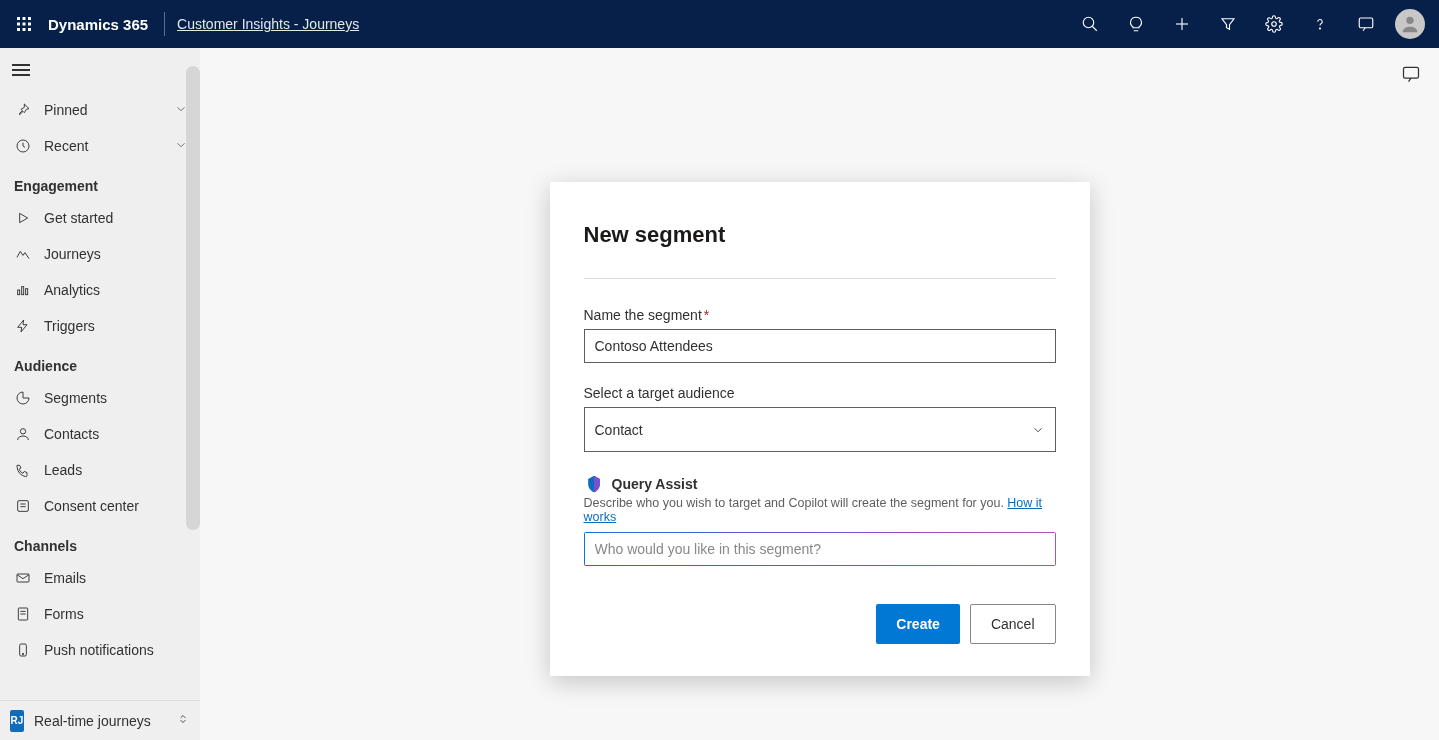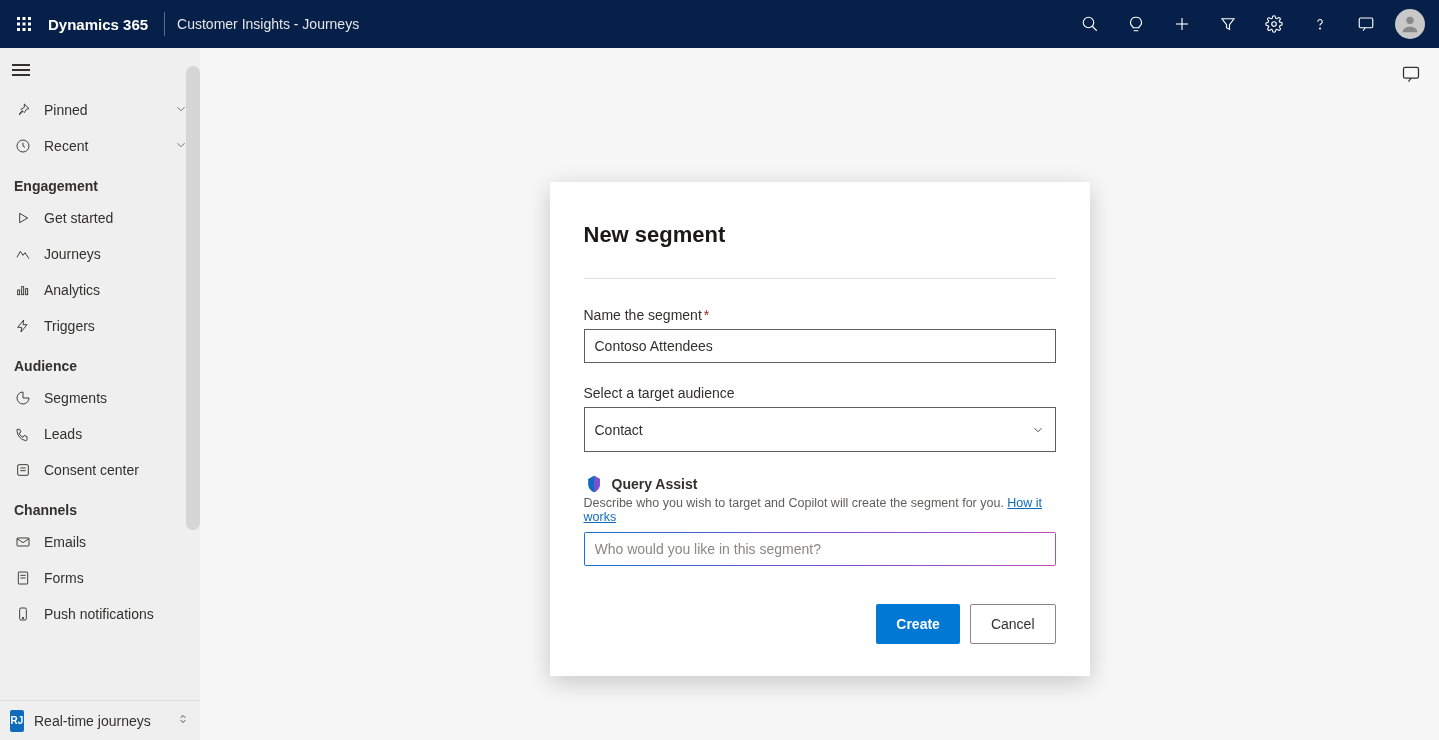--- a/index.html
+++ b/index.html
@@ -12,21 +12,21 @@
     --border:#8A8886;
   }
   *{box-sizing:border-box;font-family:"Segoe UI",Arial,sans-serif;}
   html,body{margin:0;padding:0;height:100%;background:#F2F2F2;color:var(--text);}
   
   .topbar{height:var(--top-bar-h);background:var(--navy);color:#fff;display:flex;align-items:center;padding:0 8px;}
   .waffle{width:32px;height:32px;display:flex;align-items:center;justify-content:center;cursor:pointer;margin-right:8px;}
   .waffle svg{fill:#fff;}
   .brand{font-weight:600;font-size:15px;margin-right:16px;}
   .vsep{width:1px;height:24px;background:rgba(255,255,255,.35);margin:0 12px 0 0;}
-  .subtitle{font-size:14px;color:#e6e6e6;}
+  .subtitle{font-size:14px;color:#e6e6e6;text-decoration:underline;}
   .tb-spacer{flex:1;}
   .tb-icon{width:46px;height:46px;display:flex;align-items:center;justify-content:center;cursor:pointer;}
   .tb-icon svg{stroke:#fff;fill:none;stroke-width:1.5;}
   .avatar{width:30px;height:30px;border-radius:50%;background:#C8C8C8;display:flex;align-items:center;justify-content:center;margin:0 6px;}
   .avatar svg{fill:#888;}
   
   .shell{display:flex;height:calc(100% - var(--top-bar-h));}
   .sidebar{width:200px;background:#EFEFEF;position:relative;display:flex;flex-direction:column;}
   .sidebar-scroll{flex:1;overflow:auto;}
   .scroll-track{position:absolute;right:0;top:18px;width:14px;height:464px;background:#D6D6D6;border-radius:7px;}
@@ -211,20 +211,29 @@
         <span class="ic">
             <svg width="16" height="16" viewBox="0 0 24 24">
               <path d="M12 3a9 9 0 1 0 9 9h-9z"></path>
             </svg>
           </span>
         <span>Segments</span>
       </div>
       <div class="nav-item">
         <span class="ic">
             <svg width="16" height="16" viewBox="0 0 24 24">
+              <circle cx="12" cy="8" r="4"></circle>
+              <path d="M4 21c0-4 4-6 8-6s8 2 8 6"></path>
+            </svg>
+          </span>
+        <span>Contacts</span>
+      </div>
+      <div class="nav-item">
+        <span class="ic">
+            <svg width="16" height="16" viewBox="0 0 24 24">
               <path d="M3 5h4l2 4-3 2a12 12 0 0 0 6 6l2-3 4 2v4a2 2 0 0 1-2 2A17 17 0 0 1 3 7z"></path>
             </svg>
           </span>
         <span>Leads</span>
       </div>
       <div class="nav-item">
         <span class="ic">
             <svg width="16" height="16" viewBox="0 0 24 24">
               <rect x="4" y="4" width="16" height="16" rx="2"></rect>
               <line x1="8" y1="9" x2="16" y2="9"></line>

